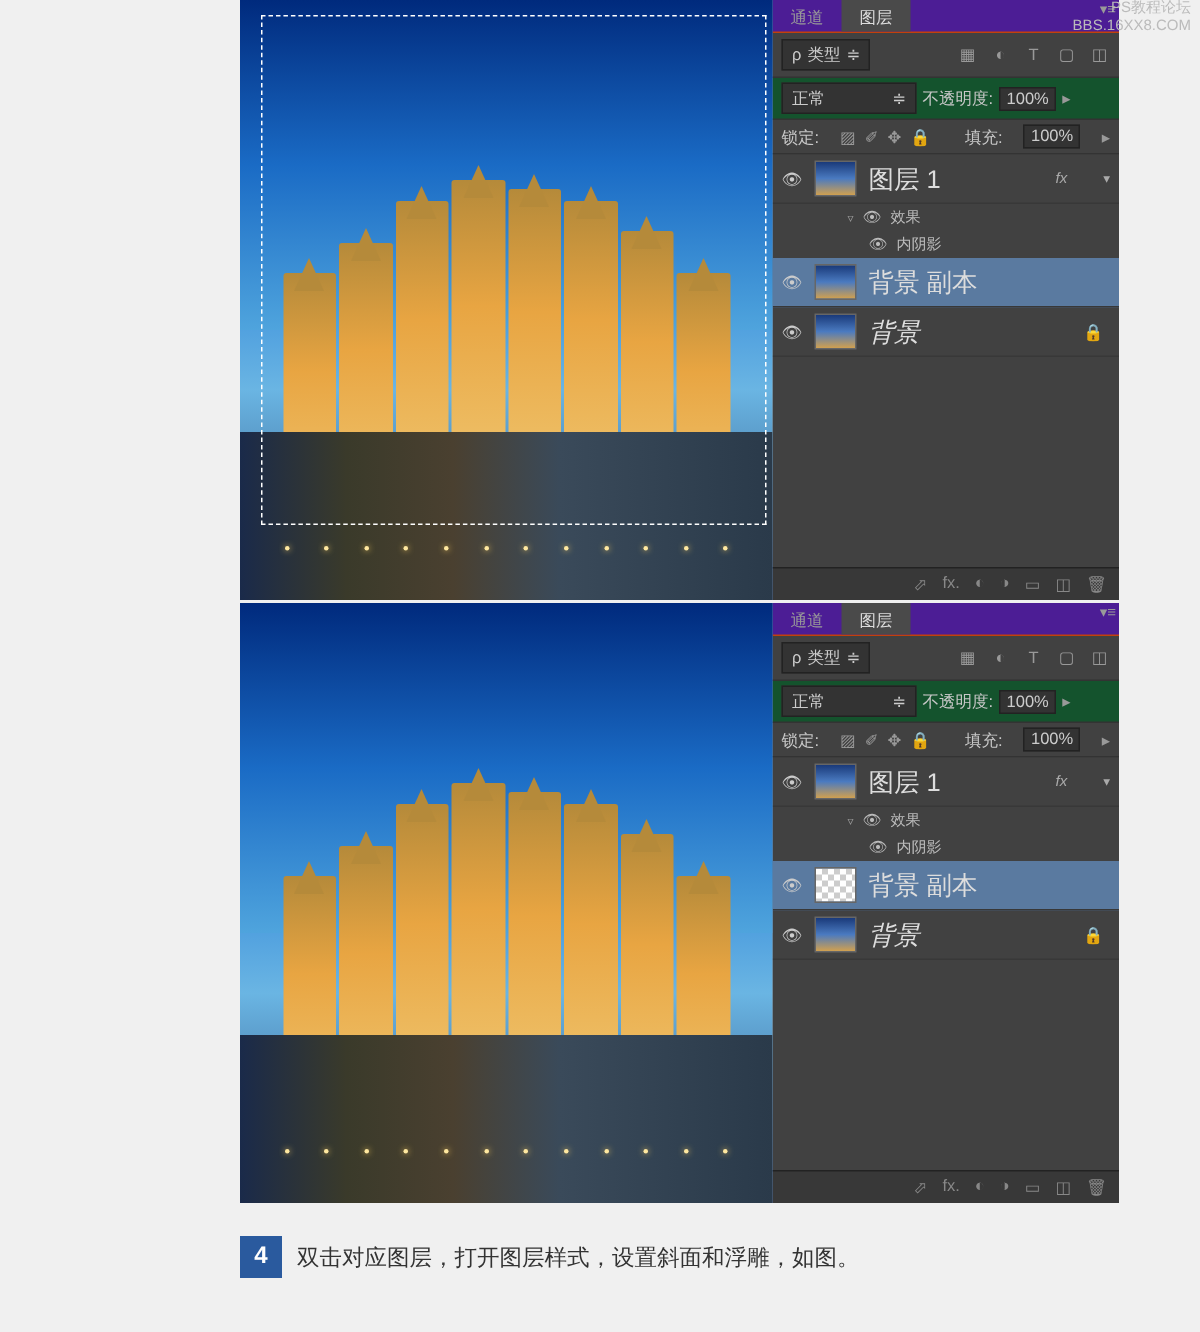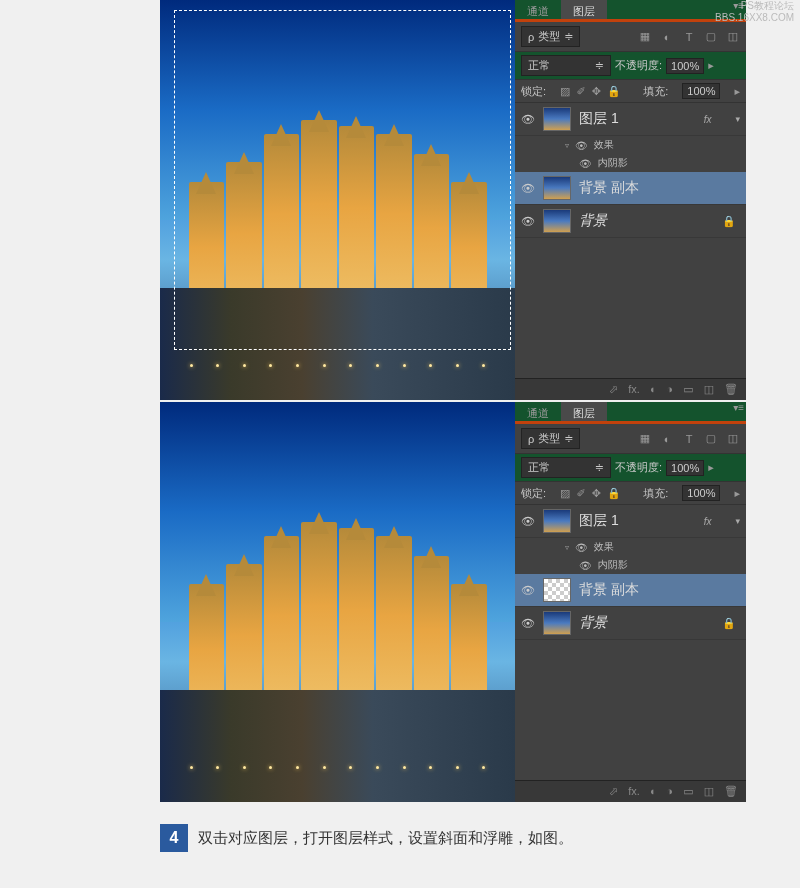--- a/index.html
+++ b/index.html
@@ -11,39 +11,39 @@
 .sky{position:absolute;top:0;left:0;right:0;height:55%;background:linear-gradient(180deg,#002a7d 0%,#1a6bc5 50%,#4fa4dd 100%)}
 .cathedral{position:absolute;bottom:0;left:0;right:0;height:70%;display:flex;align-items:flex-end;justify-content:center}
 .spire{width:10%;background:linear-gradient(180deg,#b58a3a 0%,#e8a542 30%,#f4d98a 100%);border-radius:2px 2px 0 0;position:relative;margin:0 1px}
 .spire::before{content:"";position:absolute;top:-20px;left:50%;transform:translateX(-50%);border:10px solid transparent;border-bottom:22px solid #b58a3a}
 .sp1{height:85%}.sp2{height:95%}.sp3{height:100%}.sp4{height:98%}.sp5{height:88%}.sp6{height:78%}
 .base{position:absolute;bottom:0;left:0;right:0;height:28%;background:linear-gradient(90deg,#1a2a4a 0%,#3a3a2a 20%,#4a4030 40%,#3a4a5a 60%,#2a3a4a 100%)}
 .lights{position:absolute;bottom:8%;left:5%;right:5%;height:4px;display:flex;justify-content:space-around}
 .lights span{width:3px;height:3px;background:#ffe8a0;border-radius:50%;box-shadow:0 0 4px #ffd060}
 .trees{position:absolute;bottom:15%;left:30%;width:45%;height:12%;background:radial-gradient(ellipse,#0a2810 30%,transparent 70%)}
 .panel{width:231px;background:#414141;color:#c8c8c8;font-size:11px;display:flex;flex-direction:column}
-.tabs{display:flex;background:#14532d;height:22px;border-bottom:3px solid #c2410c}
+.tabs{display:flex;background:#4c1d95;height:22px;border-bottom:1px solid #c2410c}
 .tab{padding:4px 12px;color:#999;cursor:pointer}
 .tab.active{background:#4a4a4a;color:#ddd}
 .filter-row{display:flex;align-items:center;padding:4px 6px;background:#414141;border-bottom:1px solid #333;gap:4px}
 .dropdown{background:#333;border:1px solid #222;padding:2px 6px;color:#ccc;display:flex;align-items:center;gap:4px;font-size:11px}
 .icon-row{display:flex;gap:8px;margin-left:auto}
 .icon-b{width:14px;height:14px;display:flex;align-items:center;justify-content:center;color:#999;cursor:pointer}
 .mode-row{display:flex;align-items:center;padding:3px 6px;background:#14532d;border-bottom:1px solid #333;gap:4px;font-size:11px}
 .pct{background:#333;padding:1px 4px;color:#ccc;min-width:34px;text-align:left;border:1px solid #222}
 .lock-row{display:flex;align-items:center;padding:3px 6px;background:#414141;border-bottom:1px solid #333;gap:14px;font-size:11px}
 .lock-icons{display:flex;gap:6px}
 .lock-icons span{color:#999;cursor:pointer}
 .layers{flex:1;background:#414141;overflow:hidden}
 .layer{display:flex;align-items:center;padding:4px 6px;border-bottom:1px solid #383838;gap:8px}
 .layer.sel{background:#5a7aa0}
 .eye{width:14px;text-align:center;color:#ccc;cursor:pointer}
 .thumb{width:28px;height:24px;background:linear-gradient(180deg,#1a3a7a 0%,#4a7ac0 50%,#d0a050 100%);border:1px solid #666}
 .thumb.trans{background:repeating-conic-gradient(#ccc 0 25%,#fff 0 50%) 0 0/8px 8px}
-.lname{flex:1;color:#ddd;font-size:14px}
+.lname{flex:1;color:#ddd;font-size:17px}
 .fx-badge{color:#aaa;font-size:10px;font-style:italic;margin-right:16px}
 .lock-icon{color:#999;margin-right:4px}
 .sub{padding-left:50px;font-size:10px;color:#bbb}
 .sub-item{display:flex;align-items:center;gap:6px;padding:2px 0}
 .tri{color:#999;font-size:8px}
 .bottom-bar{display:flex;justify-content:flex-end;gap:10px;padding:4px 8px;background:#383838;border-top:1px solid #222}
 .bottom-bar span{color:#888;cursor:pointer;font-size:11px}
 .caption-row{display:flex;align-items:center;margin-left:160px;margin-top:20px;gap:10px}
 .step-num{background:#2a5a9e;color:#fff;width:28px;height:28px;display:flex;align-items:center;justify-content:center;font-size:16px;font-weight:bold}
 .caption-text{font-size:15px;color:#333}

